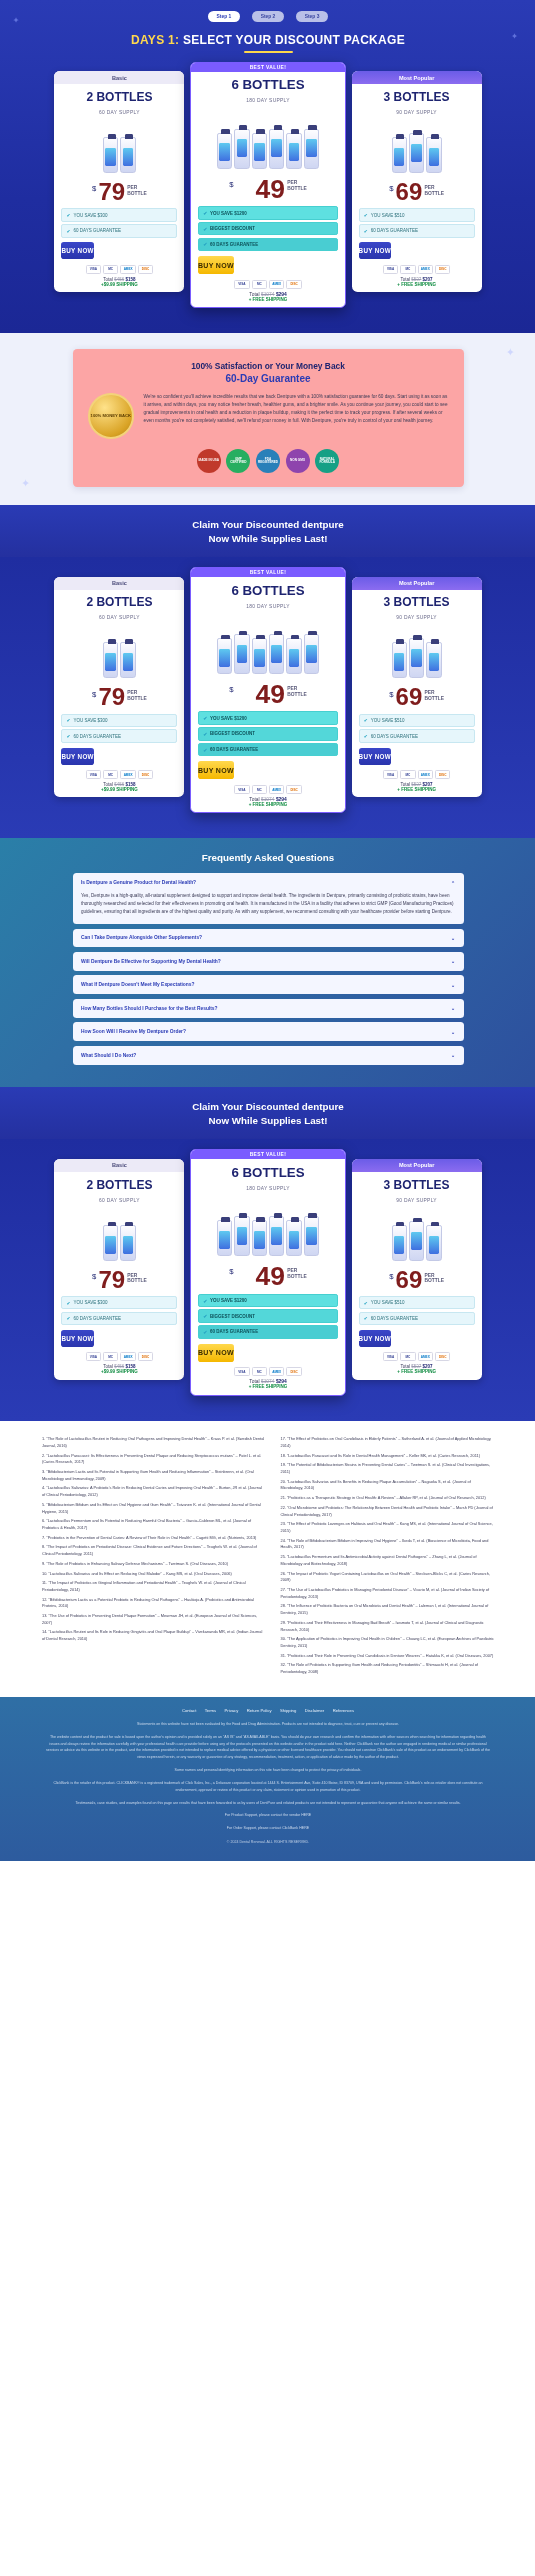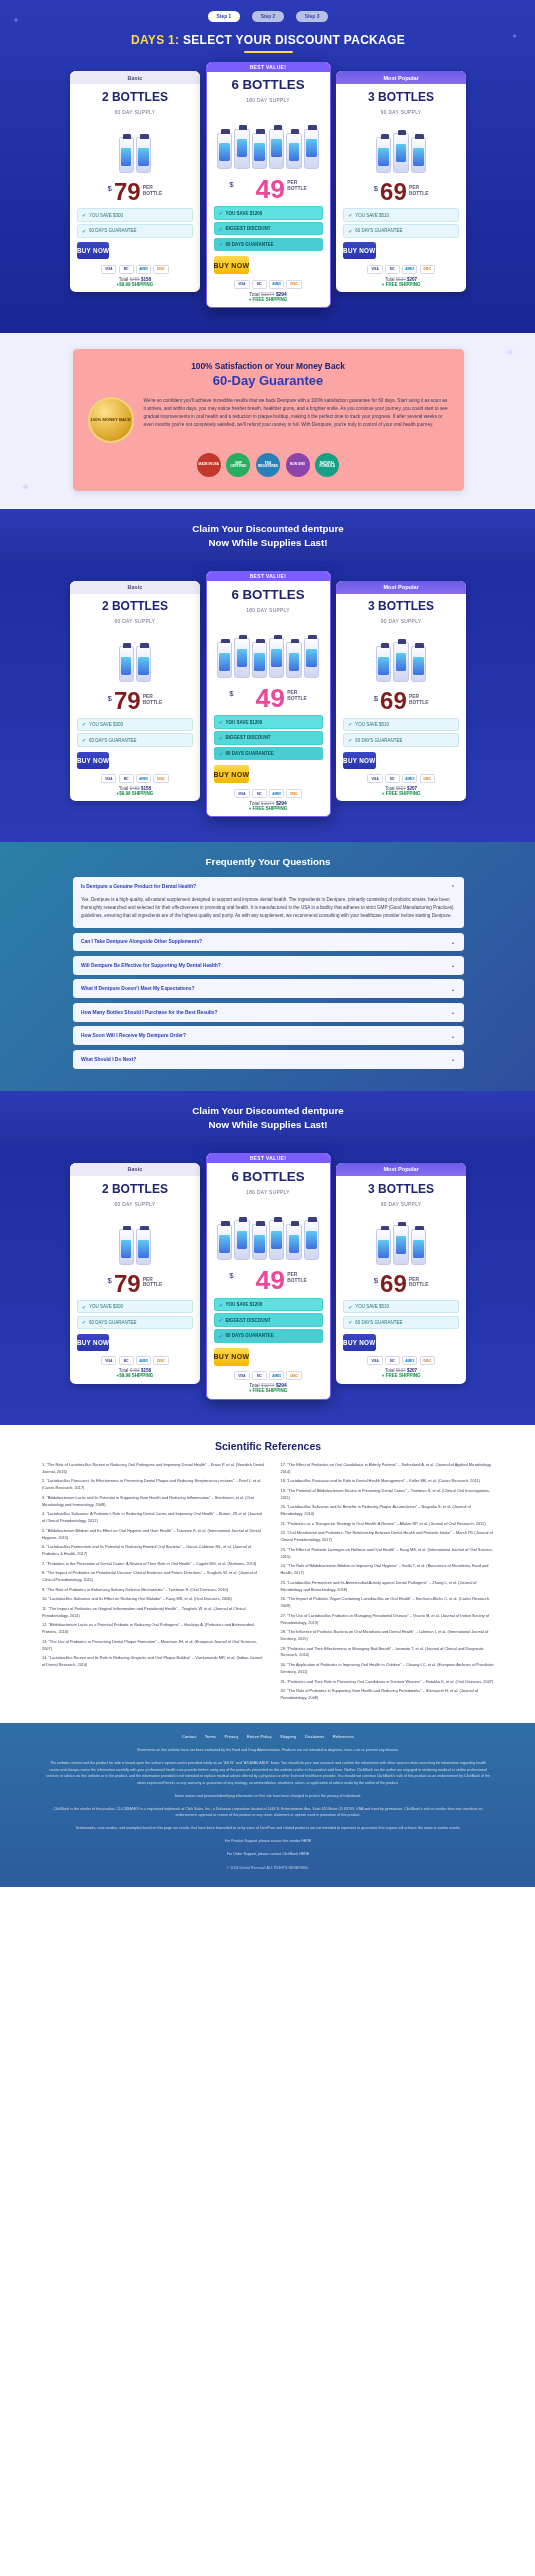--- a/index.html
+++ b/index.html
@@ -57,21 +57,21 @@
   }
   .card {
     width: 130px;
     background: #ffffff;
     border-radius: 5.6px;
     overflow: hidden;
     box-shadow: 0 2.1px 7px rgba(0,0,0,.22);
     position: relative;
   }
   .card.featured {
-    width: 125px;
+    width: 156px;
     margin-top: -9.8px;
     border: 1.4px solid #7a5cff;
     box-shadow: 0 4.2px 14px rgba(0,0,0,.35);
   }
   .ribbon {
     text-align: center;
     font-size: 4.9px;
     font-weight: bold;
     color: #ffffff;
     background: #7a5cff;
@@ -123,21 +123,21 @@
     border-radius: 1.4px;
   }
   .bottle.tall { height: 40px; }
   .price-row {
     text-align: center;
     padding: 2.8px 0 4.2px 0;
     display: flex; justify-content: center; align-items: flex-start; gap: 2.1px;
   }
   .cur { font-size: 7.7px; color: #1e2470; margin-top: 4.2px; }
   .amount { font-size: 24px; font-weight: bold; color: #7f1d1d; line-height: 1; }
-  .card.featured .amount { font-size: 26.5px; color: #ec4899; margin-left: 20px; }
+  .card.featured .amount { font-size: 26.5px; color: #7f1d1d; margin-left: 20px; }
   .per { font-size: 4.9px; color: #5a5a7a; text-align: left; line-height: 1.2; margin-top: 4.9px; font-weight: bold;}
   .badges { padding: 0 7px; }
   .badge {
     font-size: 4.5px;
     color: #2a6f7a;
     background: #e6f6fb;
     border: 0.7px solid #c7e7f1;
     border-radius: 2.1px;
     padding: 2.8px 4.2px;
     margin-bottom: 2.1px;
@@ -191,21 +191,21 @@
   .guarantee-wrap { background: #eef1fb; padding: 15.3px 0 18px 0; position: relative;}
   .guarantee {
     width: 391px; margin: 0 auto;
     background: #fca5a5;
     border-radius: 4.2px;
     box-shadow: 0 1.4px 7px rgba(40,40,90,.12);
     padding: 12.6px 15.3px 14px 15.3px;
     text-align: center;
   }
   .g-title { font-size: 8.4px; font-weight: bold; color: #1e2470; }
-  .g-sub { font-size: 13px; font-weight: bold; color: #2a3bb5; margin-top: 1.4px; }
+  .g-sub { font-size: 10px; font-weight: bold; color: #2a3bb5; margin-top: 1.4px; }
   .g-body { display: flex; gap: 9.8px; margin-top: 9.8px; text-align: left; }
   .seal {
     width: 46px; height: 46px; flex: 0 0 46px;
     border-radius: 50%;
     background: radial-gradient(circle at 35% 30%, #ffe28a, #d9a325 70%, #b07f12);
     border: 2.1px solid #f3d37a;
     display: flex; align-items: center; justify-content: center;
     color: #5a3c00; font-size: 4.2px; font-weight: bold; text-align: center; line-height: 1.15;
   }
   .g-text { font-size: 4.7px; line-height: 1.65; color: #3b3b56; }
@@ -621,21 +621,21 @@
             <b>$207</b>
           </div>
           <div class="ship free">+ FREE SHIPPING</div>
         </div>
       </div>
 
     </div>
   </section>
 
   <section class="faq-wrap">
-    <div class="faq-title">Frequently Your Questions</div>
+    <div class="faq-title">Frequently Asked Questions</div>
     <div class="faq-list">
 
       <div class="faq-item">
         <div class="faq-q">
           <span>Is Dentpure a Genuine Product for Dental Health?</span>
           <span class="chev">⌃</span>
         </div>
         <div class="faq-a">Yes, Dentpure is a high-quality, all-natural supplement designed to support and improve dental health. The ingredients in Dentpure, primarily consisting of probiotic strains, have been thoroughly researched and selected for their effectiveness in promoting oral health. It is manufactured in the USA in a facility that adheres to strict GMP (Good Manufacturing Practices) guidelines, ensuring that all ingredients are of the highest quality and purity. As with any supplement, we recommend consulting with your healthcare provider before starting Dentpure.</div>
       </div>
 
@@ -835,21 +835,20 @@
             <b>$207</b>
           </div>
           <div class="ship free">+ FREE SHIPPING</div>
         </div>
       </div>
 
     </div>
   </section>
 
   <section class="refs-wrap">
-    <div class="refs-title">Scientific References</div>
     <div class="refs">
       <ol>
         <li>1. "The Role of Lactobacillus Reuteri in Reducing Oral Pathogens and Improving Dental Health" – Kraus P. et al. (Swedish Dental Journal, 2016)</li>
         <li>2. "Lactobacillus Paracasei: Its Effectiveness in Preventing Dental Plaque and Reducing Streptococcus mutans" – Patel L. et al. (Caries Research, 2017)</li>
         <li>3. "Bifidobacterium Lactis and Its Potential in Supporting Gum Health and Reducing Inflammation" – Steinbrenn, et al. (Oral Microbiology and Immunology, 2009)</li>
         <li>4. "Lactobacillus Salivarius: A Probiotic's Role in Reducing Dental Caries and Improving Oral Health" – Burton, JR et al. (Journal of Clinical Periodontology, 2012)</li>
         <li>5. "Bifidobacterium Bifidum and Its Effect on Oral Hygiene and Gum Health" – Toivanen K. et al. (International Journal of Dental Hygiene, 2015)</li>
         <li>6. "Lactobacillus Fermentum and Its Potential in Reducing Harmful Oral Bacteria" – Garcia-Calderon ML, et al. (Journal of Probiotics &amp; Health, 2017)</li>
         <li>7. "Probiotics in the Prevention of Dental Caries: A Review of Their Role in Oral Health" – Cagetti MG, et al. (Nutrients, 2013)</li>
         <li>8. "The Impact of Probiotics on Periodontal Disease: Clinical Evidence and Future Directions" – Teughels W. et al. (Journal of Clinical Periodontology, 2011)</li>

